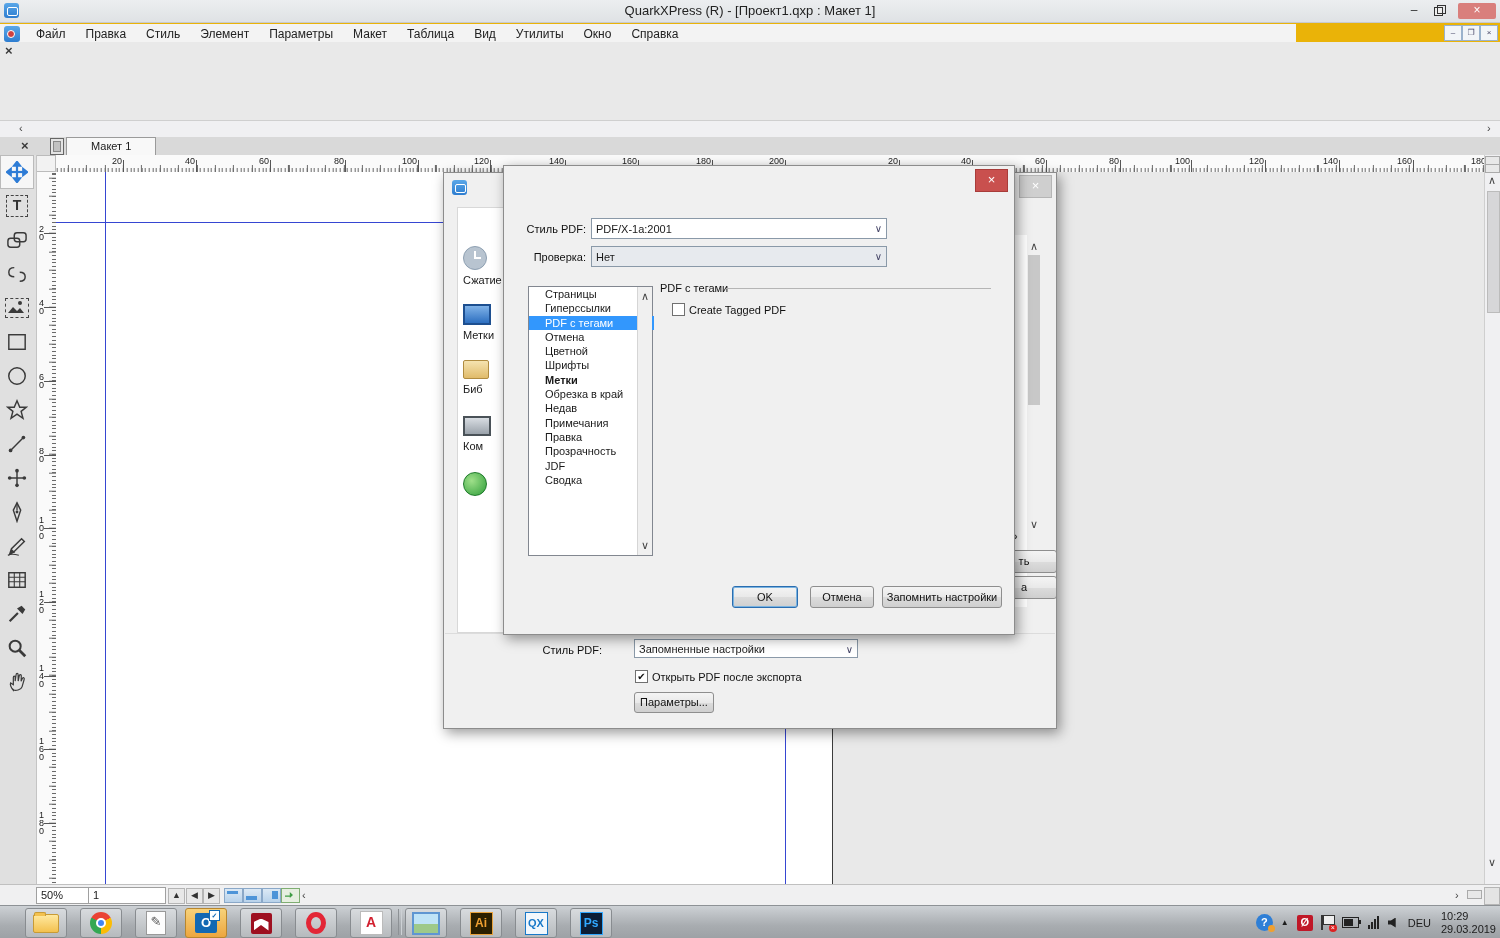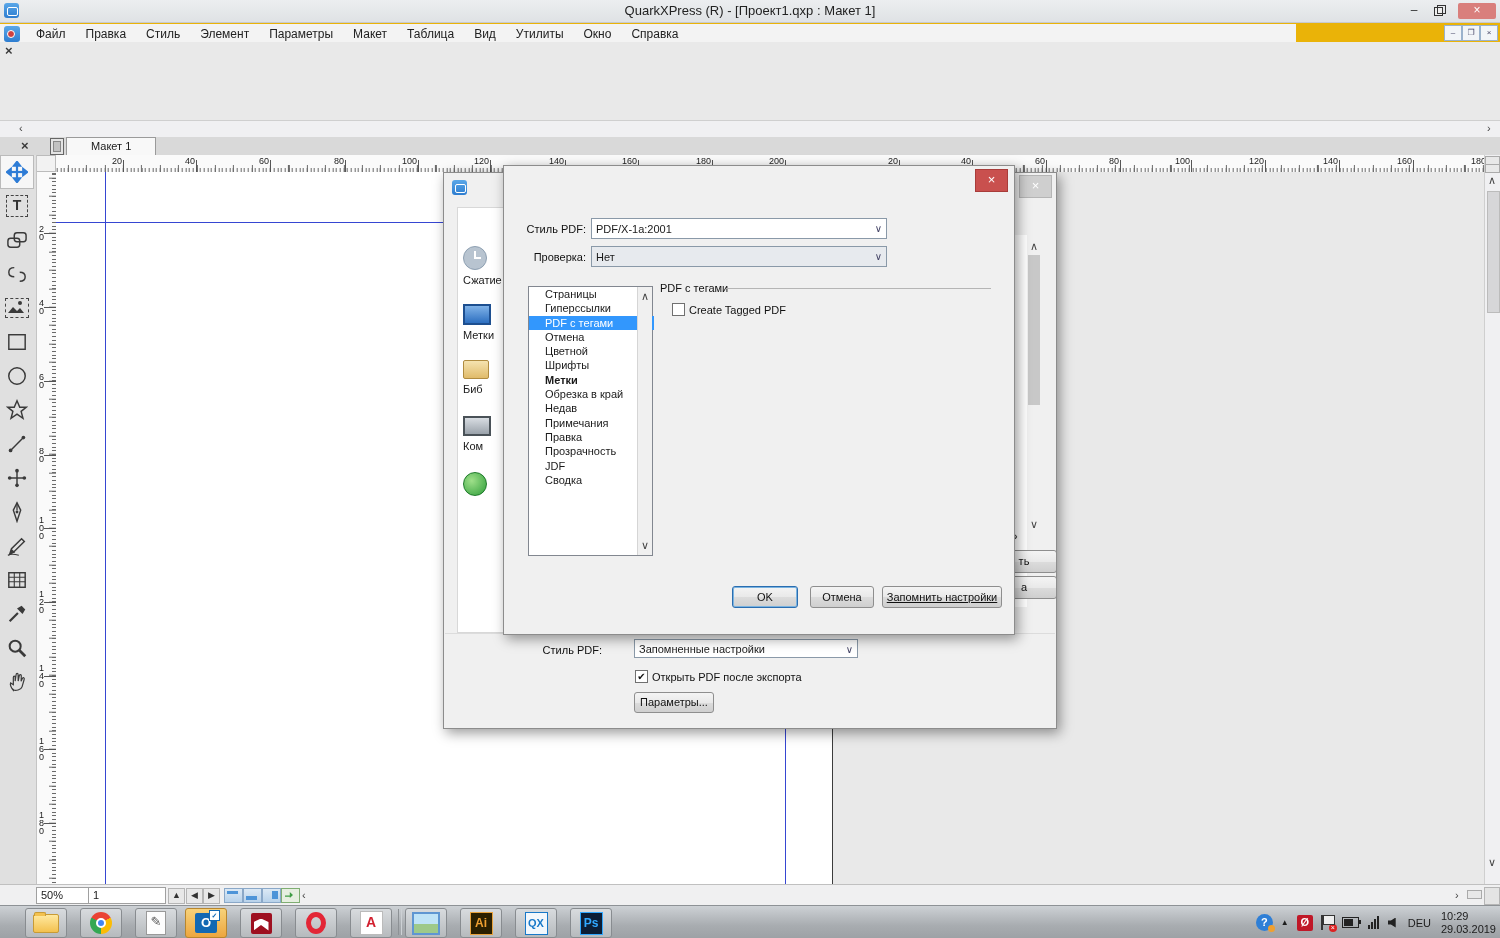--- a/index.html
+++ b/index.html
@@ -466,21 +466,21 @@
         <div class="pane-item" style="width: 109px;">Сводка</div>
       </div>
 
     <div class="dlabel" style="left:156px;top:116px;text-align:left;width:120px;">PDF с тегами</div>
     <div class="abs" style="left:222px;top:122px;width:265px;height:1px;background:#b5b5b5;"></div>
     <div class="cbox" style="left:168px;top:137px;"></div>
     <div class="dlabel" style="left:185px;top:138px;text-align:left;width:160px;">Create Tagged PDF</div>
 
     <div class="w7btn" style="left:228px;top:420px;width:66px;height:22px;line-height:20px;border-color:#2a6db0;box-shadow:0 0 0 1px #7ab3e0 inset;">OK</div>
     <div class="w7btn" style="left:306px;top:420px;width:64px;height:22px;line-height:20px;">Отмена</div>
-    <div class="w7btn" style="left:378px;top:420px;width:120px;height:22px;line-height:20px;text-decoration:underline;">Запомнить настройки</div>
+    <div class="w7btn" style="left:378px;top:420px;width:120px;height:22px;line-height:20px;">Запомнить настройки</div>
   </div>
 
   <div id="taskbar" class="abs">
     <div class="tray" style="right:4px;">
       <div class="tray-help">?</div>
       <span style="margin:0 8px;font-size:8px;">▲</span>
       <div class="tray-red">Ø</div>
       <div class="flagic" style="margin:0 8px;">
           <i>×</i>
         </div>

